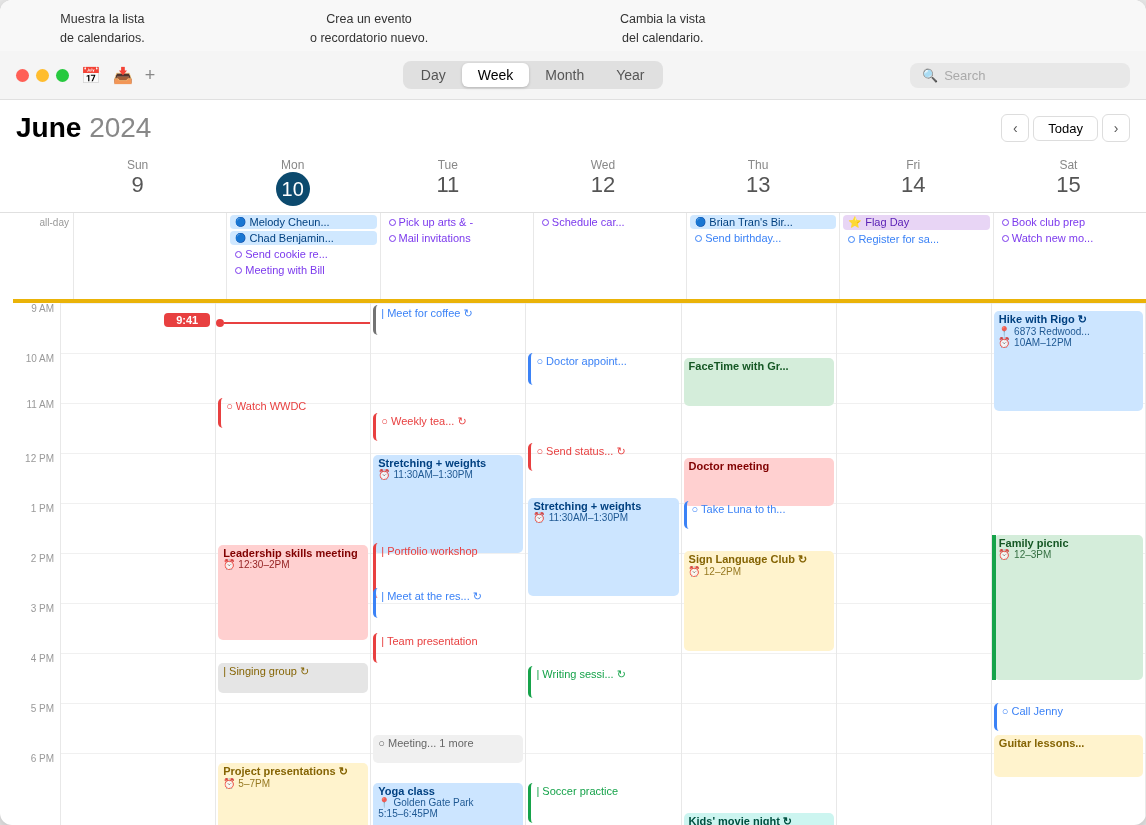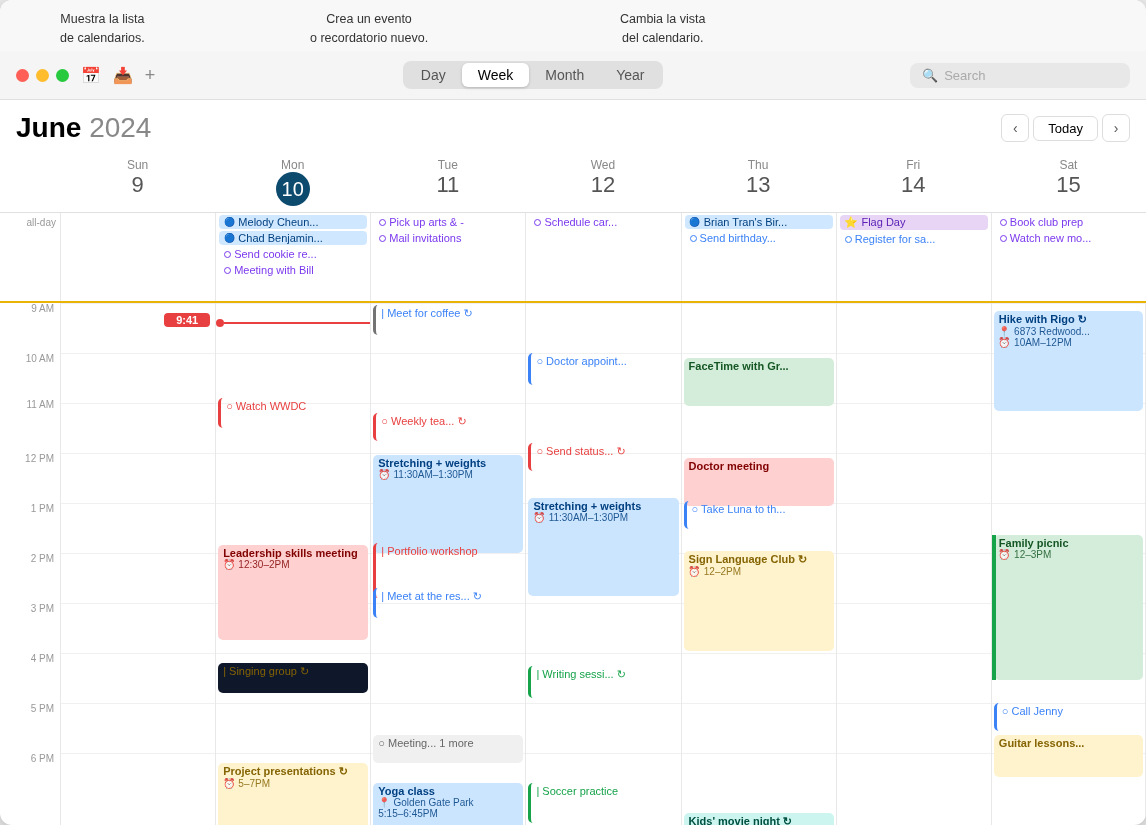--- a/index.html
+++ b/index.html
@@ -29,21 +29,21 @@
     
     .cal-grid { flex: 1; display: flex; flex-direction: column; overflow: hidden; }
     
     
     .day-headers { display: grid; grid-template-columns: 60px repeat(7, 1fr); border-bottom: 1px solid #e0e0e0; flex-shrink: 0; }
     .day-header { padding: 6px 8px; text-align: center; font-size: 13px; color: #888; }
     .day-header .day-num { font-size: 22px; font-weight: 500; color: #333; }
     .day-header.corner { }
     
     
-    .allday-row { display: grid; grid-template-columns: 60px repeat(7, 1fr); border-bottom: 2px solid #eab308; min-height: 90px; flex-shrink: 0; }
+    .allday-row { display: grid; grid-template-columns: 60px repeat(7, 1fr); border-bottom: 4px solid #eab308; min-height: 90px; flex-shrink: 0; margin-left: 13px; }
     .allday-label { font-size: 10px; color: #999; padding: 4px 4px 0; text-align: right; }
     .allday-cell { border-left: 1px solid #e8e8e8; padding: 2px 3px; display: flex; flex-direction: column; gap: 2px; }
     .day-col { border-left: 1px solid #e8e8e8; position: relative; height: 800px; }
     .hour-line { position: absolute; left: 0; right: 0; border-top: 1px solid #f0f0f0; }
     
     
     .event { position: absolute; left: 2px; right: 2px; border-radius: 5px; padding: 2px 5px; font-size: 11px; overflow: hidden; cursor: pointer; }
     .event-title { font-weight: 500; white-space: nowrap; overflow: hidden; text-overflow: ellipsis; }
     .event-time { font-size: 10px; opacity: 0.85; white-space: nowrap; overflow: hidden; text-overflow: ellipsis; }
     
@@ -214,21 +214,21 @@
 
           <div class="event" style="top:95px;height:30px;border-left:3px solid #e84040;background:transparent;color:#e84040;">
             <div class="event-title">○ Watch WWDC</div>
           </div>
 
           <div class="event" style="top:242px;height:95px;background:#ffd0d0;color:#800000;">
             <div class="event-title" style="font-weight:600;">Leadership skills meeting</div>
             <div class="event-time">⏰ 12:30–2PM</div>
           </div>
 
-          <div class="event" style="top:360px;height:30px;background:#0f172a;color:#856404;">
+          <div class="event" style="top:360px;height:30px;background:#e5e5e5;color:#856404;">
             <div class="event-title">| Singing group ↻</div>
           </div>
 
           <div class="event" style="top:460px;height:95px;background:#fff3cd;color:#856404;">
             <div class="event-title" style="font-weight:600;">Project presentations ↻</div>
             <div class="event-time">⏰ 5–7PM</div>
           </div>
         </div>
 
         <div class="day-col">
@@ -257,20 +257,23 @@
           </div>
 
           <div class="event" style="top:240px;height:55px;border-left:3px solid #e84040;background:transparent;color:#e84040;">
             <div class="event-title">| Portfolio workshop</div>
           </div>
 
           <div class="event" style="top:285px;height:30px;border-left:3px solid #3b82f6;background:transparent;color:#3b82f6;">
             <div class="event-title">| Meet at the res... ↻</div>
           </div>
 
+          <div class="event" style="top:330px;height:30px;border-left:3px solid #e84040;background:transparent;color:#e84040;">
+            <div class="event-title">| Team presentation</div>
+          </div>
 
           <div class="event" style="top:432px;height:28px;background:#f0f0f0;color:#666;">
             <div class="event-title">○ Meeting... 1 more</div>
           </div>
 
           <div class="event" style="top:480px;height:88px;background:#cce5ff;color:#004080;">
             <div class="event-title" style="font-weight:600;">Yoga class</div>
             <div class="event-time">📍 Golden Gate Park</div>
             <div class="event-time">5:15–6:45PM</div>
           </div>

